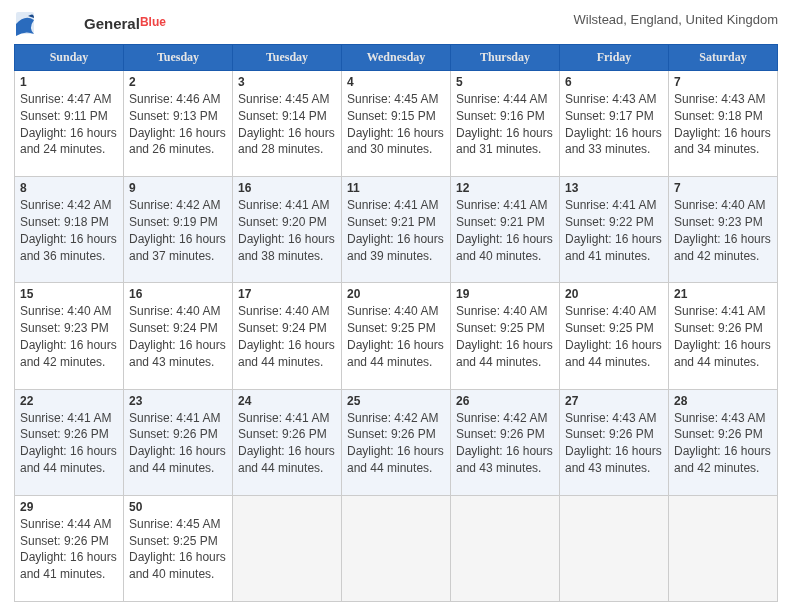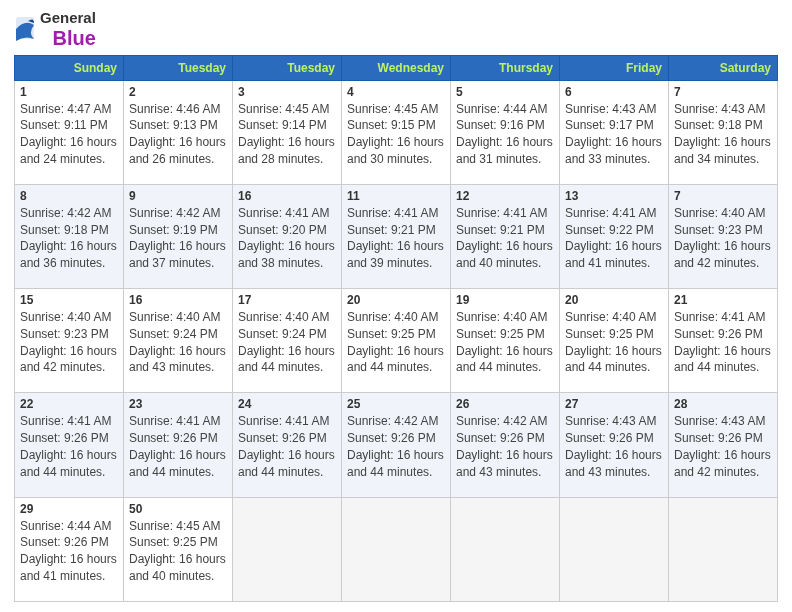--- a/index.html
+++ b/index.html
@@ -23,32 +23,33 @@
       align-items: flex-start;
       justify-content: space-between;
       margin-bottom: 6px;
     }
     .logo {
       display: flex;
       align-items: center;
     }
     .logo-text {
       display: flex;
-      flex-direction: column;
+      flex-direction: row;
       line-height: 1.1;
+      margin-left: 44px;
     }
     .logo-general {
       font-size: 15px;
       font-weight: bold;
       color: #333;
     }
     .logo-blue {
-      font-size: 20px;
-      font-weight: bold;
-      color: #a21caf;
+      font-size: 12px;
+      font-weight: bold;
+      color: #ef4444;
       text-align: right;
     }
     .logo-icon {
       width: 22px;
       height: 28px;
       margin-right: 4px;
     }
     .title-section {
       text-align: right;
     }
@@ -65,26 +66,27 @@
     }
     .calendar {
       flex: 1;
       border: 1px solid #ccc;
       border-collapse: collapse;
       width: 100%;
       table-layout: fixed;
     }
     .calendar th {
       background-color: #2a6bbd;
-      color: #bef264;
-      text-align: right;
+      color: #e5e5e5;
+      text-align: center;
       padding: 5px 6px;
       font-size: 12px;
       font-weight: bold;
       border: 1px solid #1a5aad;
+      font-family: Liberation Serif, serif;
     }
     .calendar td {
       border: 1px solid #ccc;
       vertical-align: top;
       padding: 4px 5px;
       width: calc(100% / 7);
       height: 88px;
     }
     .calendar td.empty {
       background: #f5f5f5;
@@ -118,20 +120,21 @@
         <rect x="2" y="2" width="18" height="22" rx="2" fill="#2a6bbd" opacity="0.15"></rect>
         <path d="M 2 14 Q 11 4 20 10 Q 14 18 20 24 Q 11 20 2 26 Z" fill="#2a6bbd"></path>
         <path d="M 14 6 Q 20 2 20 8 Z" fill="#1a4a8a"></path>
       </svg>
       <div class="logo-text">
         <span class="logo-general">General</span>
         <span class="logo-blue">Blue</span>
       </div>
     </div>
     <div class="title-section">
+      <div class="location">Wilstead, England, United Kingdom</div>
     </div>
   </div>
 
   <table class="calendar">
     <thead>
       <tr>
         <th>Sunday</th>
         <th>Tuesday</th>
         <th>Tuesday</th>
         <th>Wednesday</th>

